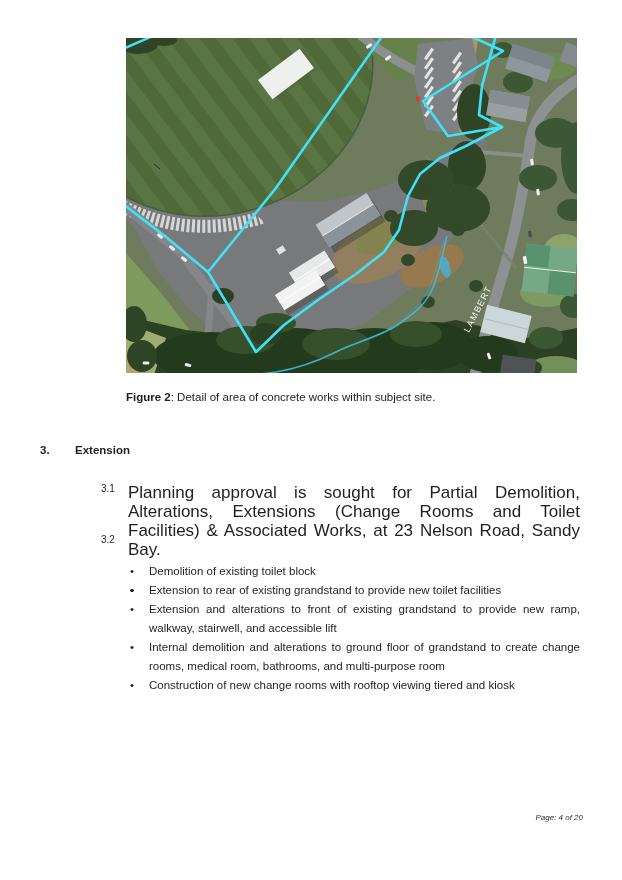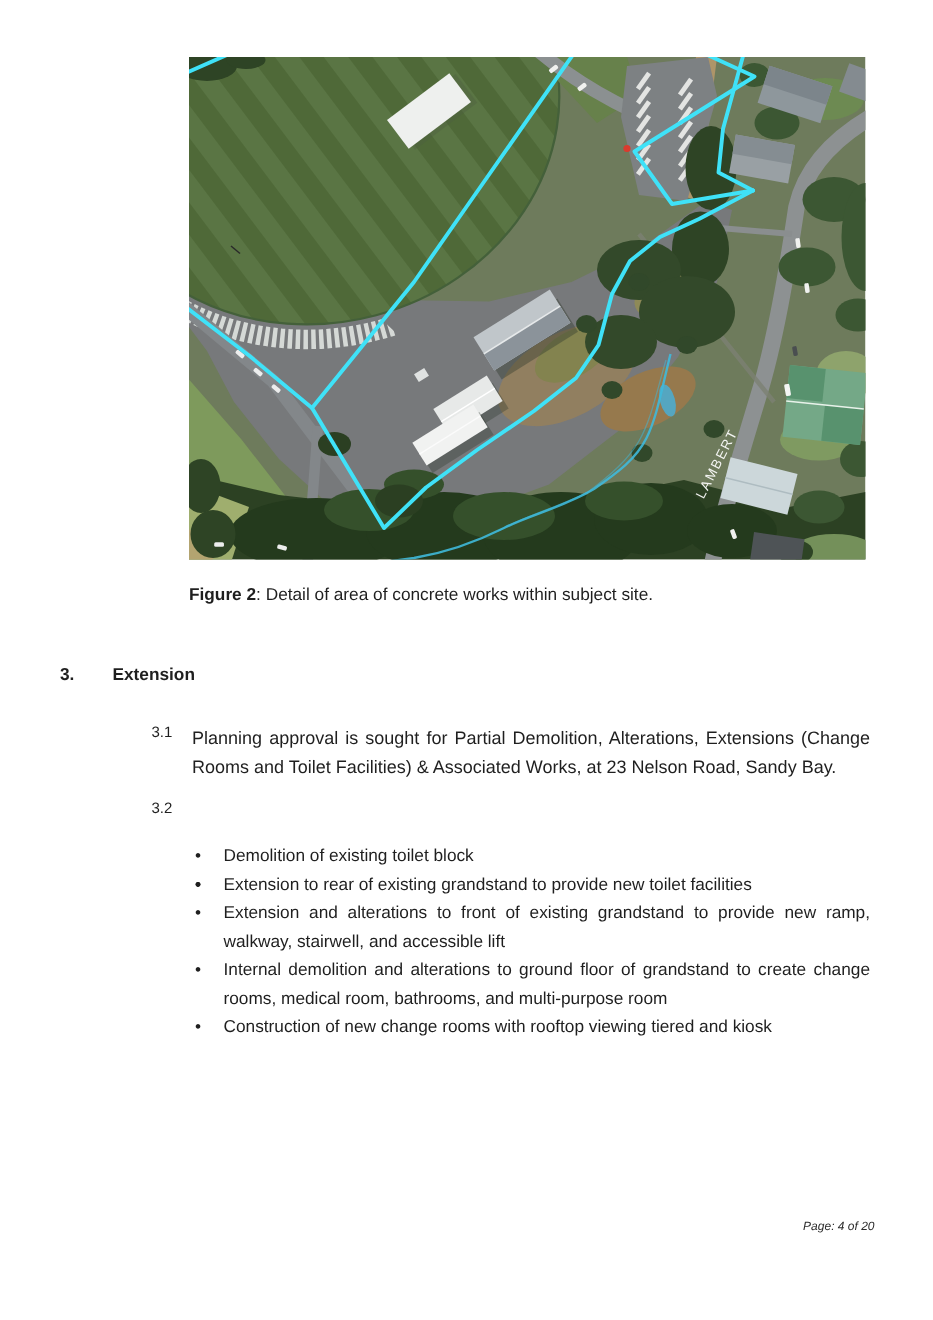--- a/index.html
+++ b/index.html
@@ -5,21 +5,21 @@
   html,body{margin:0;padding:0;background:#ffffff;}
   body{width:622px;height:880px;position:relative;font-family:"Liberation Sans","DejaVu Sans",sans-serif;color:#1f1f1f;}
   .page{position:absolute;inset:0;background:#ffffff;overflow:hidden;}
   .map-wrap{position:absolute;left:126px;top:38px;width:451px;height:335px;}
   .map-wrap svg{display:block;}
   .caption{position:absolute;left:126px;top:390px;width:454px;font-size:11.5px;line-height:15px;}
   .caption b{font-weight:bold;}
   .sec-num{position:absolute;left:40px;top:444px;font-size:11.5px;font-weight:bold;}
   .sec-title{position:absolute;left:75px;top:444px;font-size:11.5px;font-weight:bold;}
   .clause-num{position:absolute;left:77px;font-size:10px;margin-left:24px;}
-  .clause-text{position:absolute;left:128px;width:452px;font-size:12px;line-height:19px;text-align:justify;text-align-last:left;}
+  .clause-text{position:absolute;left:128px;width:452px;font-size:17px;line-height:19px;text-align:justify;text-align-last:left;}
   .bullets{position:absolute;left:128px;top:562px;width:452px;margin:0;padding:0;list-style:none;font-size:11.5px;line-height:19px;}
   .bullets li{position:relative;padding-left:21px;text-align:justify;text-align-last:left;}
   .dot{position:absolute;left:2px;top:0;}
   .footer{position:absolute;top:813px;right:39px;font-size:8px;color:#2b2b2b;font-style:italic;}
 </style>
 </head>
 <body>
 
 <div class="page">
 

